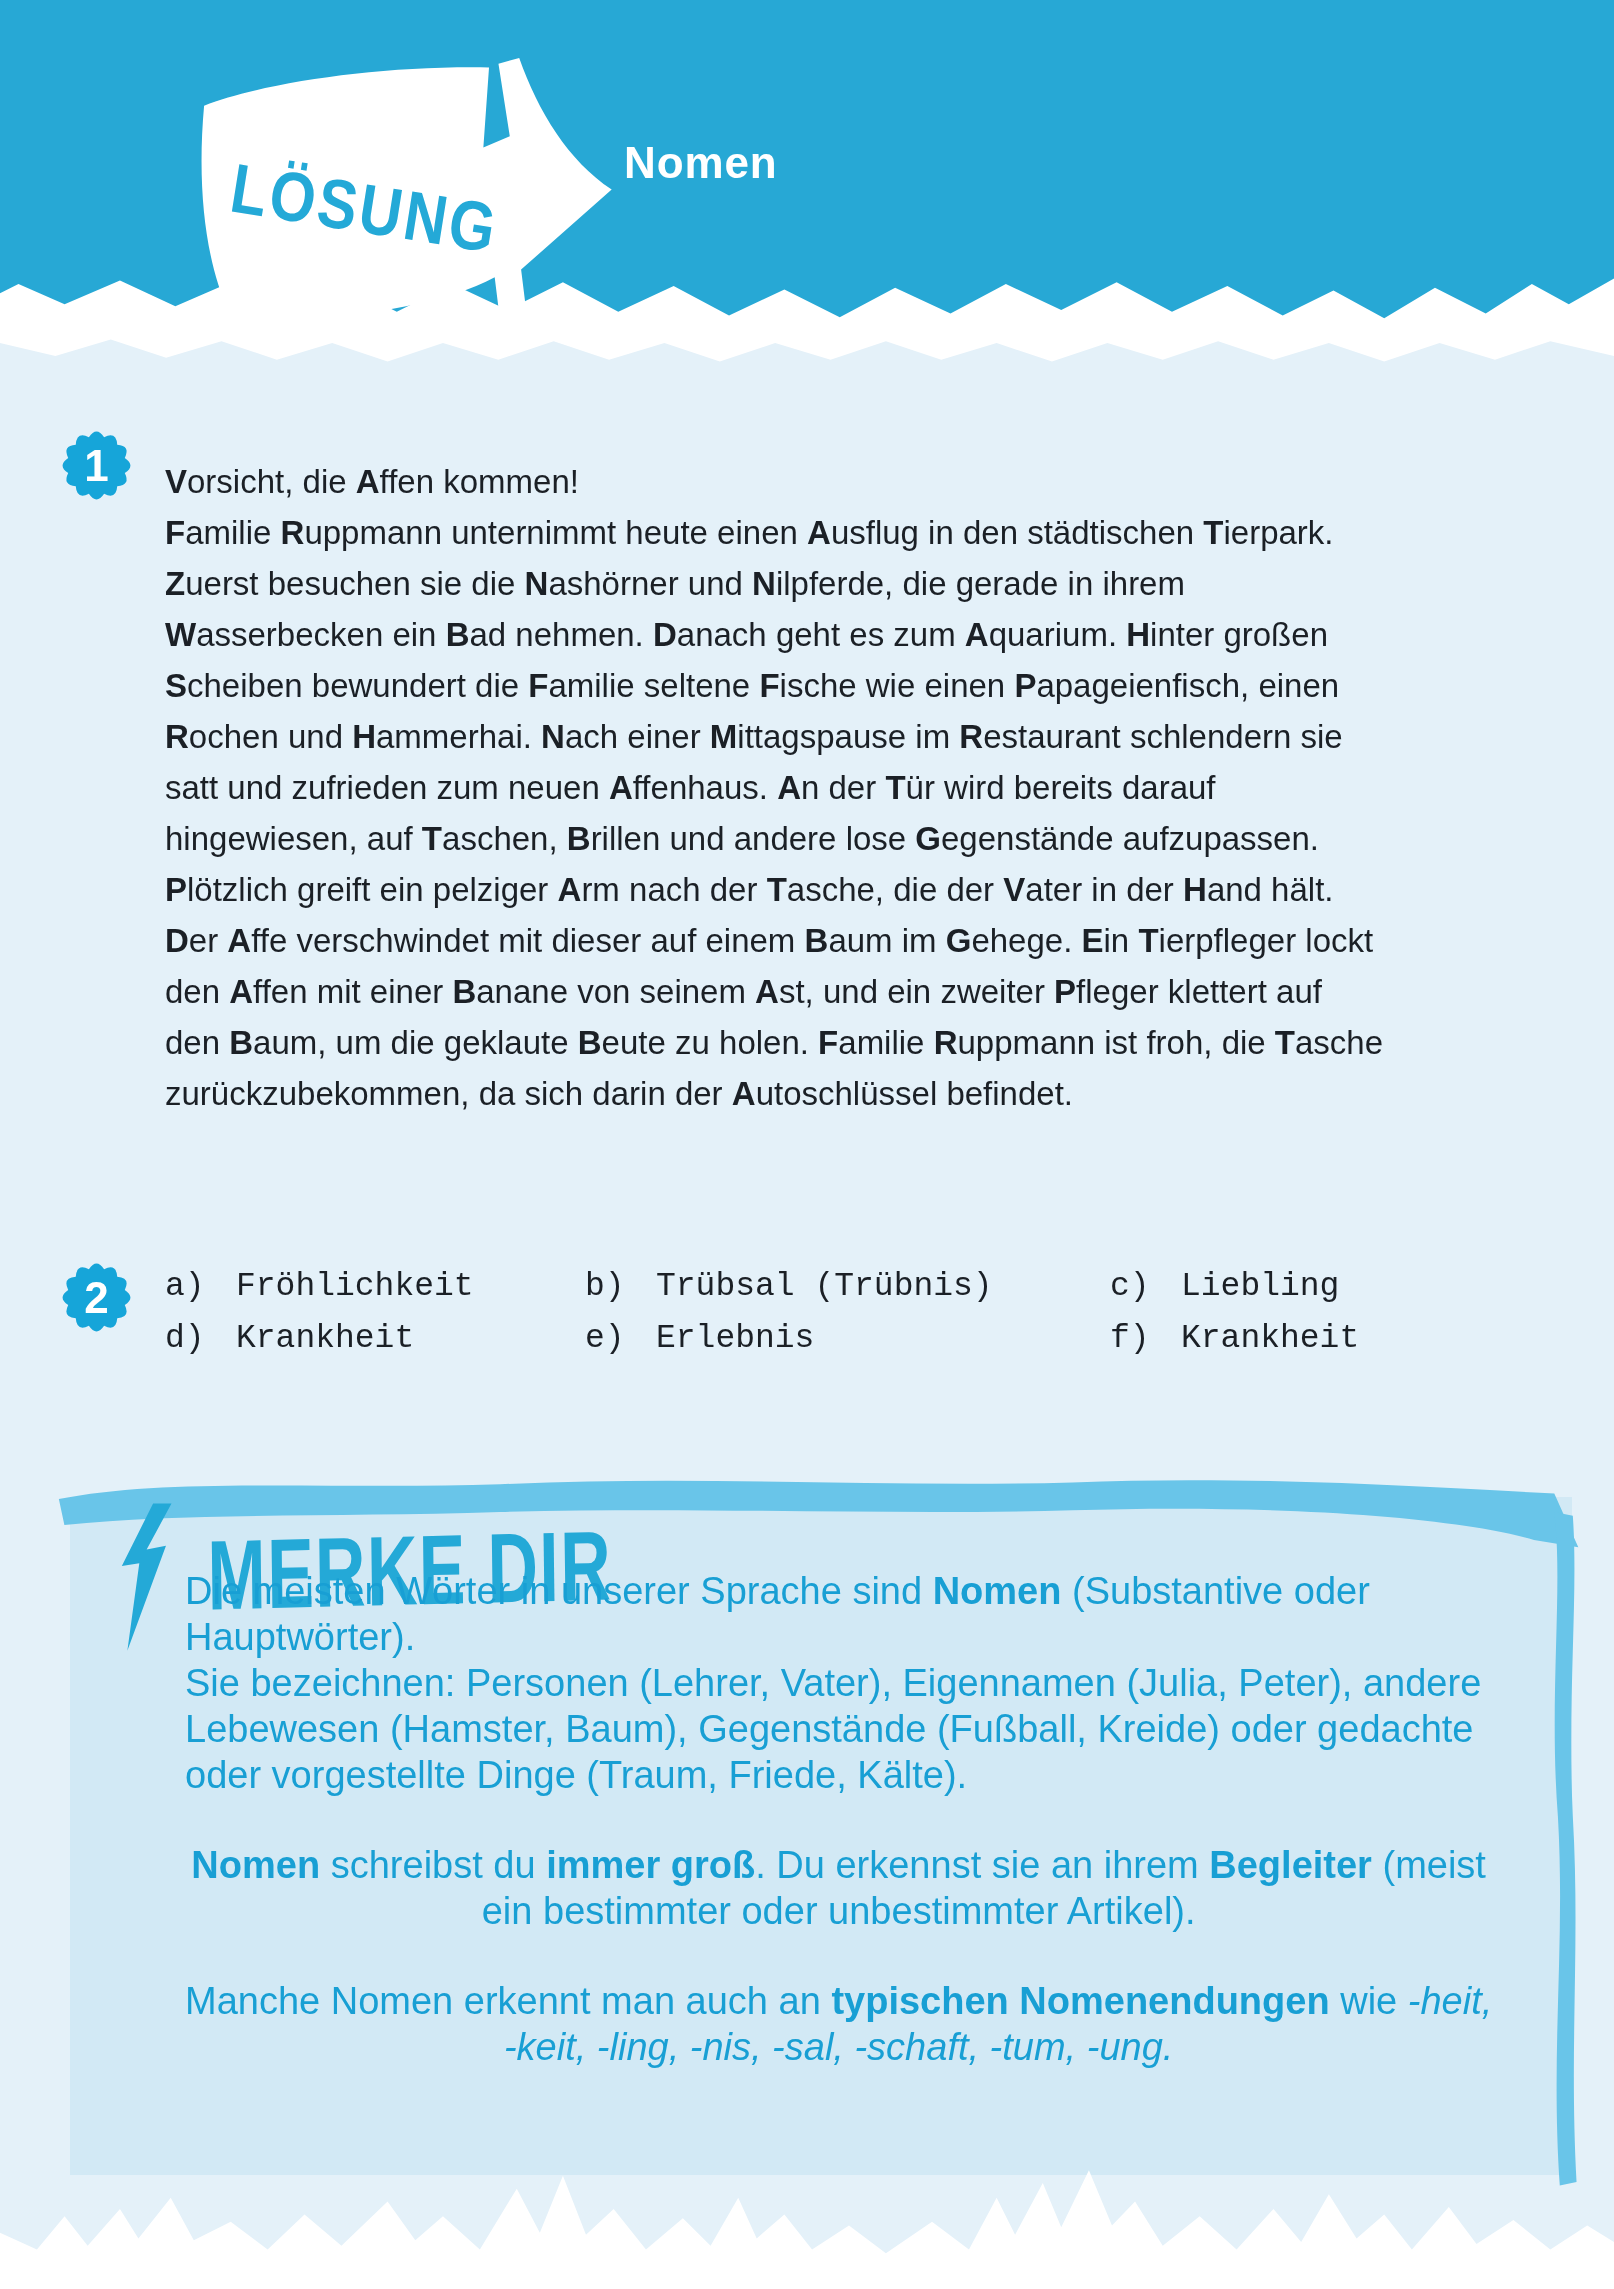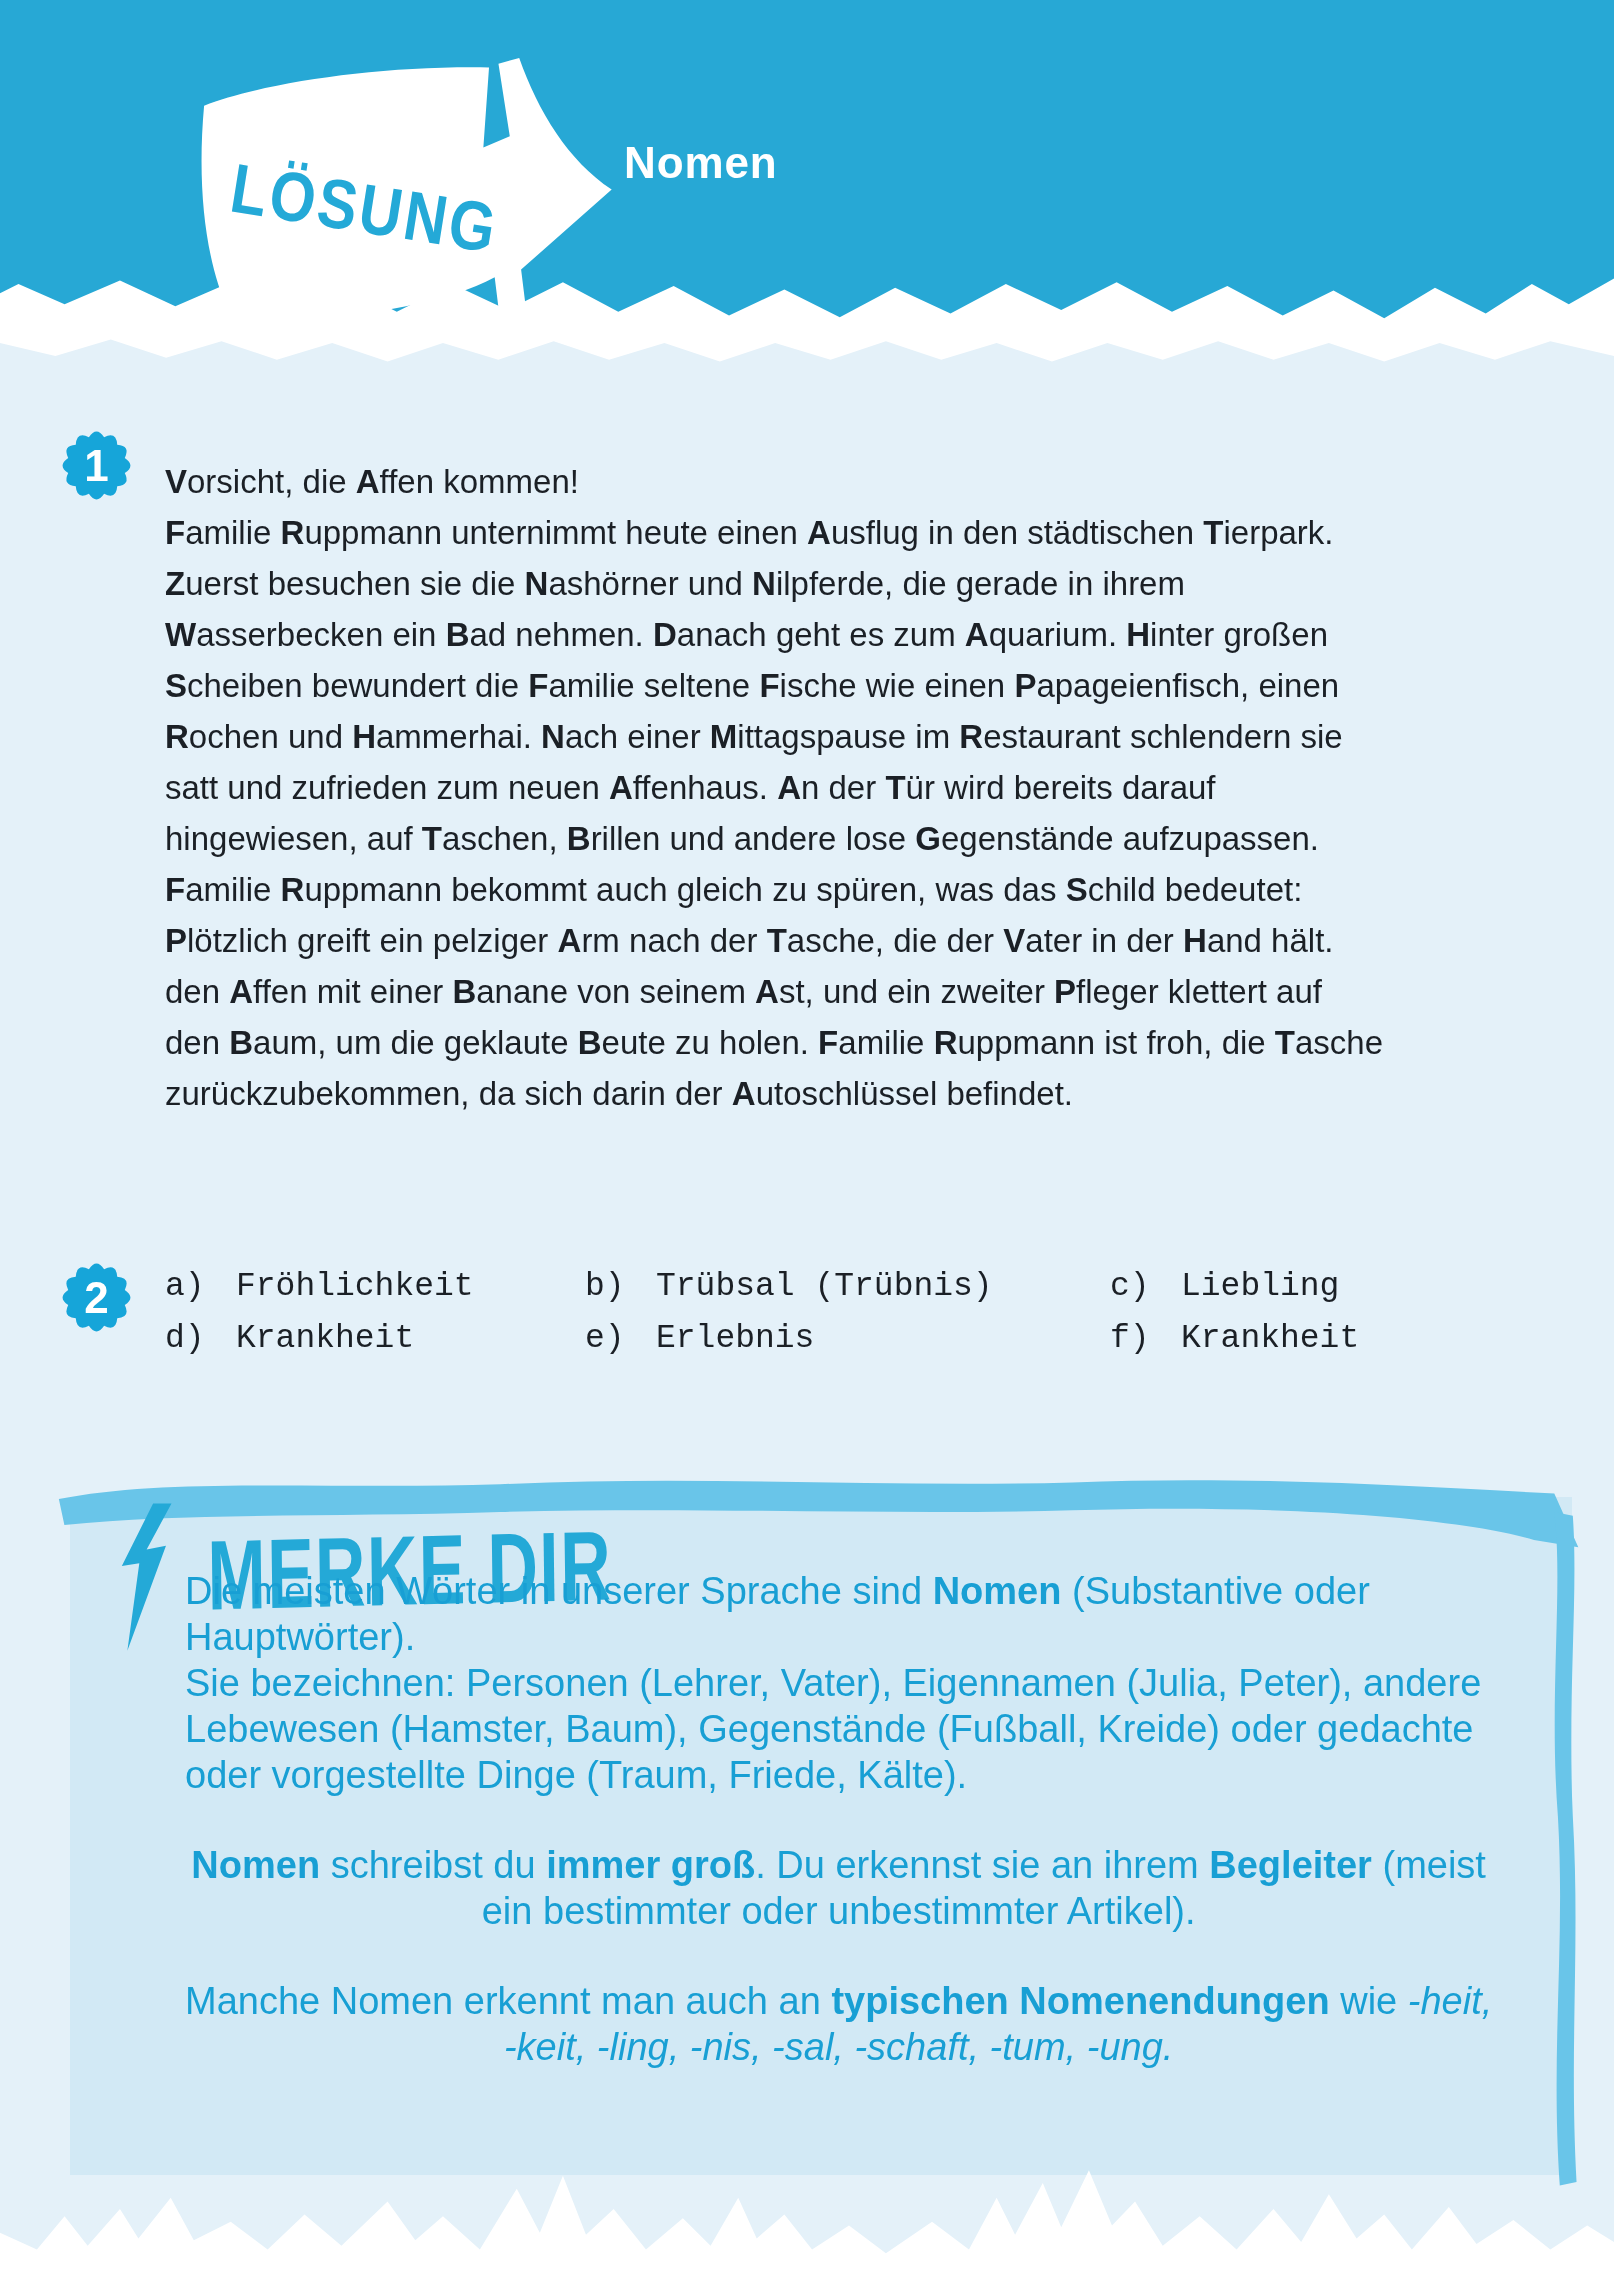--- a/index.html
+++ b/index.html
@@ -94,22 +94,22 @@
   </div>
   <div class="ex1-lines">
       <div class="tline"><b>V</b>orsicht, die <b>A</b>ffen kommen!</div>
       <div class="tline"><b>F</b>amilie <b>R</b>uppmann unternimmt heute einen <b>A</b>usflug in den städtischen <b>T</b>ierpark.</div>
       <div class="tline"><b>Z</b>uerst besuchen sie die <b>N</b>ashörner und <b>N</b>ilpferde, die gerade in ihrem</div>
       <div class="tline"><b>W</b>asserbecken ein <b>B</b>ad nehmen. <b>D</b>anach geht es zum <b>A</b>quarium. <b>H</b>inter großen</div>
       <div class="tline"><b>S</b>cheiben bewundert die <b>F</b>amilie seltene <b>F</b>ische wie einen <b>P</b>apageienfisch, einen</div>
       <div class="tline"><b>R</b>ochen und <b>H</b>ammerhai. <b>N</b>ach einer <b>M</b>ittagspause im <b>R</b>estaurant schlendern sie</div>
       <div class="tline">satt und zufrieden zum neuen <b>A</b>ffenhaus. <b>A</b>n der <b>T</b>ür wird bereits darauf</div>
       <div class="tline">hingewiesen, auf <b>T</b>aschen, <b>B</b>rillen und andere lose <b>G</b>egenstände aufzupassen.</div>
-      <div class="tline"><b>F</b>amilie <b>R</b>uppmann bekommt auch gleich zu spüren, was das <b>S</b>child bedeutet:</div>
       <div class="tline"><b>P</b>lötzlich greift ein pelziger <b>A</b>rm nach der <b>T</b>asche, die der <b>V</b>ater in der <b>H</b>and hält.</div>
+      <div class="tline"><b>D</b>er <b>A</b>ffe verschwindet mit dieser auf einem <b>B</b>aum im <b>G</b>ehege. <b>E</b>in <b>T</b>ierpfleger lockt</div>
       <div class="tline">den <b>A</b>ffen mit einer <b>B</b>anane von seinem <b>A</b>st, und ein zweiter <b>P</b>fleger klettert auf</div>
       <div class="tline">den <b>B</b>aum, um die geklaute <b>B</b>eute zu holen. <b>F</b>amilie <b>R</b>uppmann ist froh, die <b>T</b>asche</div>
       <div class="tline">zurückzubekommen, da sich darin der <b>A</b>utoschlüssel befindet.</div>
     </div>
 
   <div class="badge" style="left:54px;top:1255px;">
     <svg viewBox="-12 -12 116 116" aria-hidden="true">
       <path class="scallop" d="M84.6,35.6 Q100,46 84.6,56.4 Q92.8,73 74.3,74.3 Q73,92.8 56.4,84.6
         Q46,100 35.6,84.6 Q19,92.8 17.7,74.3 Q-0.8,73 7.4,56.4 Q-8,46 7.4,35.6 Q-0.8,19 17.7,17.7
         Q19,-0.8 35.6,7.4 Q46,-8 56.4,7.4 Q73,-0.8 74.3,17.7 Q92.8,19 84.6,35.6 Z"></path>

